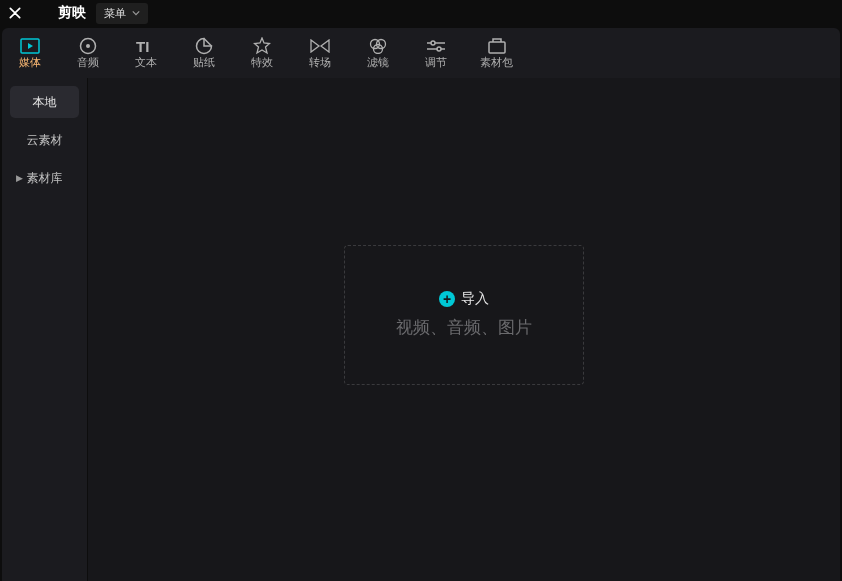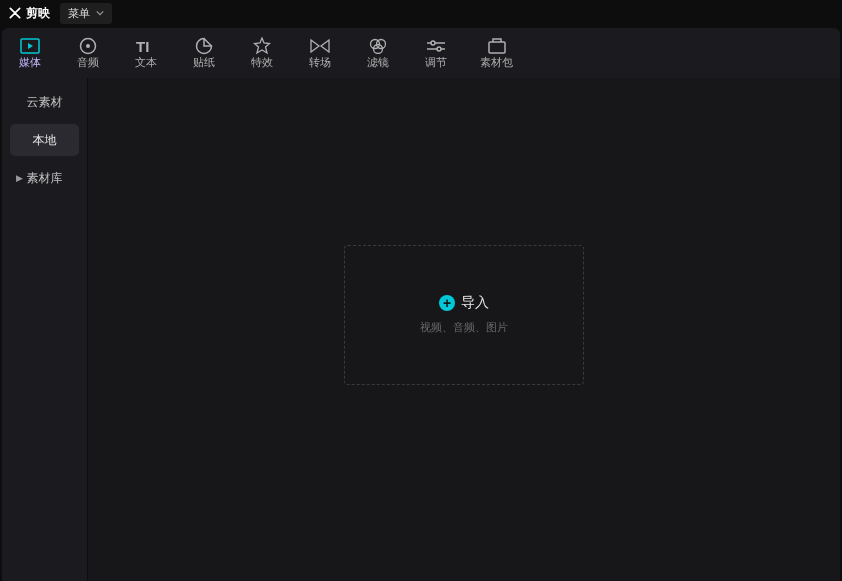--- a/index.html
+++ b/index.html
@@ -28,22 +28,23 @@
       display: flex;
       align-items: center;
       gap: 4px;
     }
     .logo-svg {
       width: 14px;
       height: 14px;
     }
     .logo-text {
       color: #fff;
-      font-size: 12px;
+      font-size: 14px;
       font-weight: bold;
+      margin-left: 32px;
     }
     .menu-btn {
       background: #1f1f1f;
       border-radius: 3px;
       padding: 3px 8px;
       display: flex;
       align-items: center;
       gap: 6px;
       font-size: 11px;
       color: #e0e0e0;
@@ -66,21 +67,21 @@
     .tool-item {
       display: flex;
       flex-direction: column;
       align-items: center;
       gap: 0;
       cursor: pointer;
       color: #b0b0b0;
       min-width: 28px;
     }
     .tool-item.active {
-      color: #c4b5fd;
+      color: #fdba74;
       text-align: right;
     }
     .tool-icon {
       width: 20px;
       height: 18px;
       display: flex;
       align-items: center;
       justify-content: center;
     }
     .tool-label {
@@ -158,21 +159,21 @@
       color: #17171a;
       font-size: 14px;
       font-weight: bold;
       line-height: 1;
     }
     .import-label {
       font-size: 14px;
       color: #e8e8e8;
     }
     .import-hint {
-      font-size: 11px;
+      font-size: 17px;
       color: #6a6a6d;
     }
   </style>
 </head>
 <body>
 
 <div class="titlebar">
   <div class="logo-wrap">
     <svg class="logo-svg" viewBox="0 0 24 24">
       <path d="M4 4 L12 12 L4 20 M20 4 L12 12 L20 20" stroke="#fff" stroke-width="3" fill="none" stroke-linecap="round"></path>
@@ -266,25 +267,25 @@
           <rect x="1" y="4" width="16" height="11" rx="1" stroke="#b0b0b0" stroke-width="1.5" fill="none"></rect>
           <path d="M5 4 L5 1 L13 1 L13 4" stroke="#b0b0b0" stroke-width="1.5" fill="none"></path>
         </svg>
     </div>
     <span class="tool-label">素材包</span>
   </div>
 </div>
 
 <div class="workspace">
   <div class="sidebar">
+    <div class="side-item active">
+      <span>本地</span>
+    </div>
     <div class="side-item">
       <span>云素材</span>
-    </div>
-    <div class="side-item active">
-      <span>本地</span>
     </div>
     <div class="side-item">
       <span class="caret">▶</span>
       <span>素材库</span>
     </div>
   </div>
   <div class="content">
     <div class="import-zone">
       <div class="import-row">
         <div class="plus-circle">+</div>

